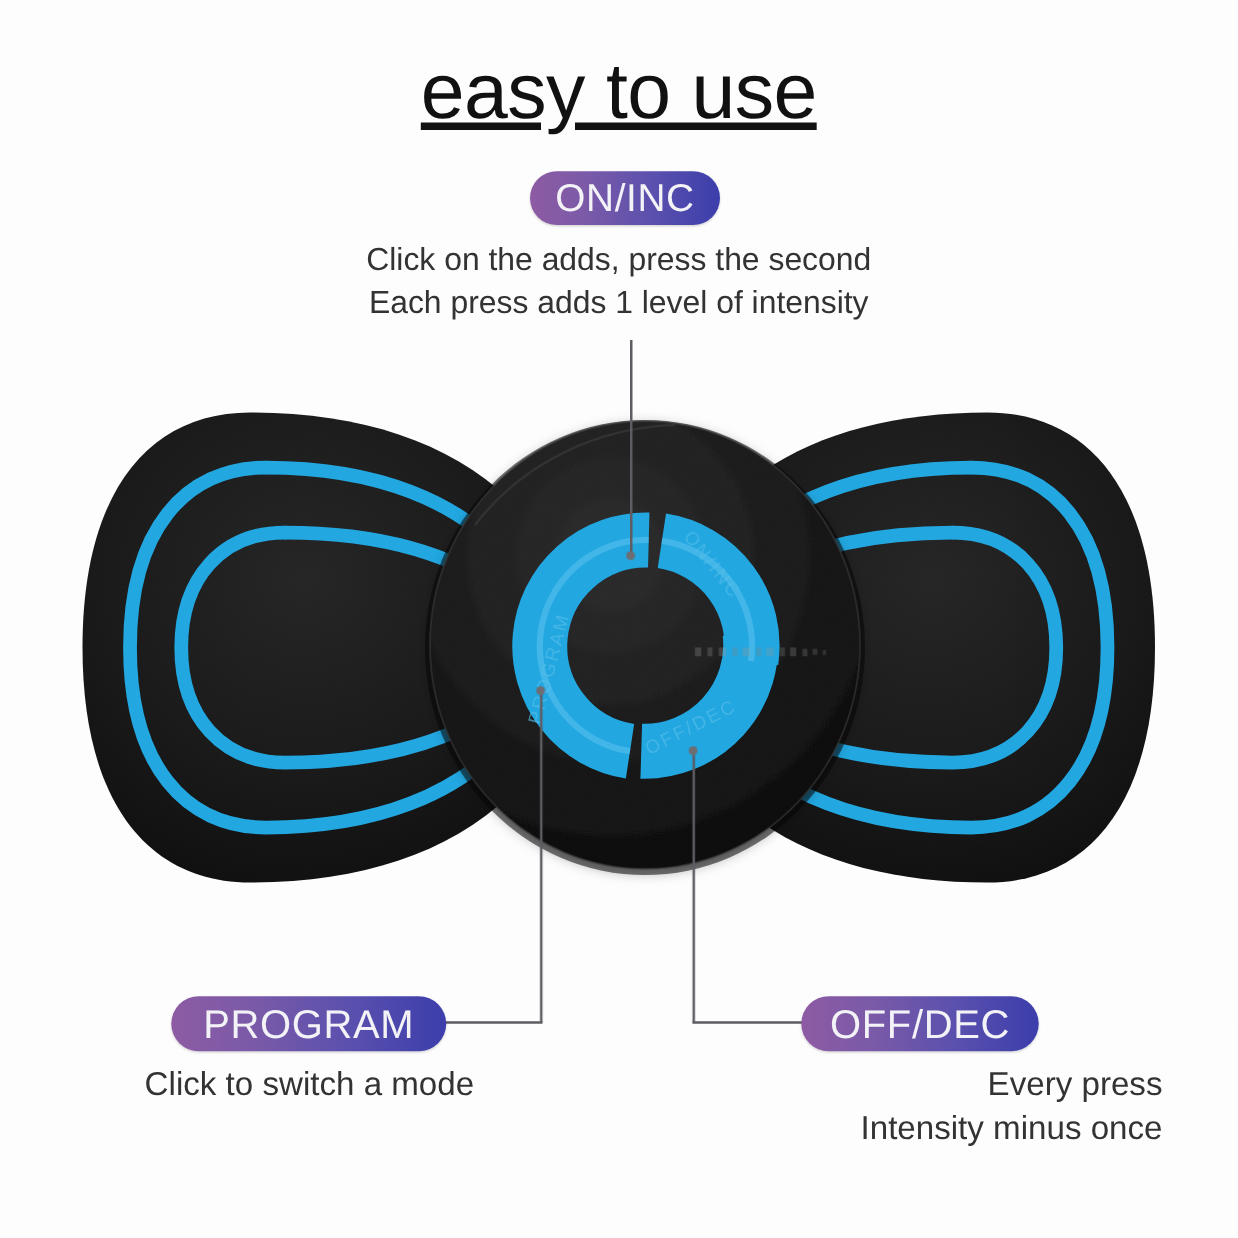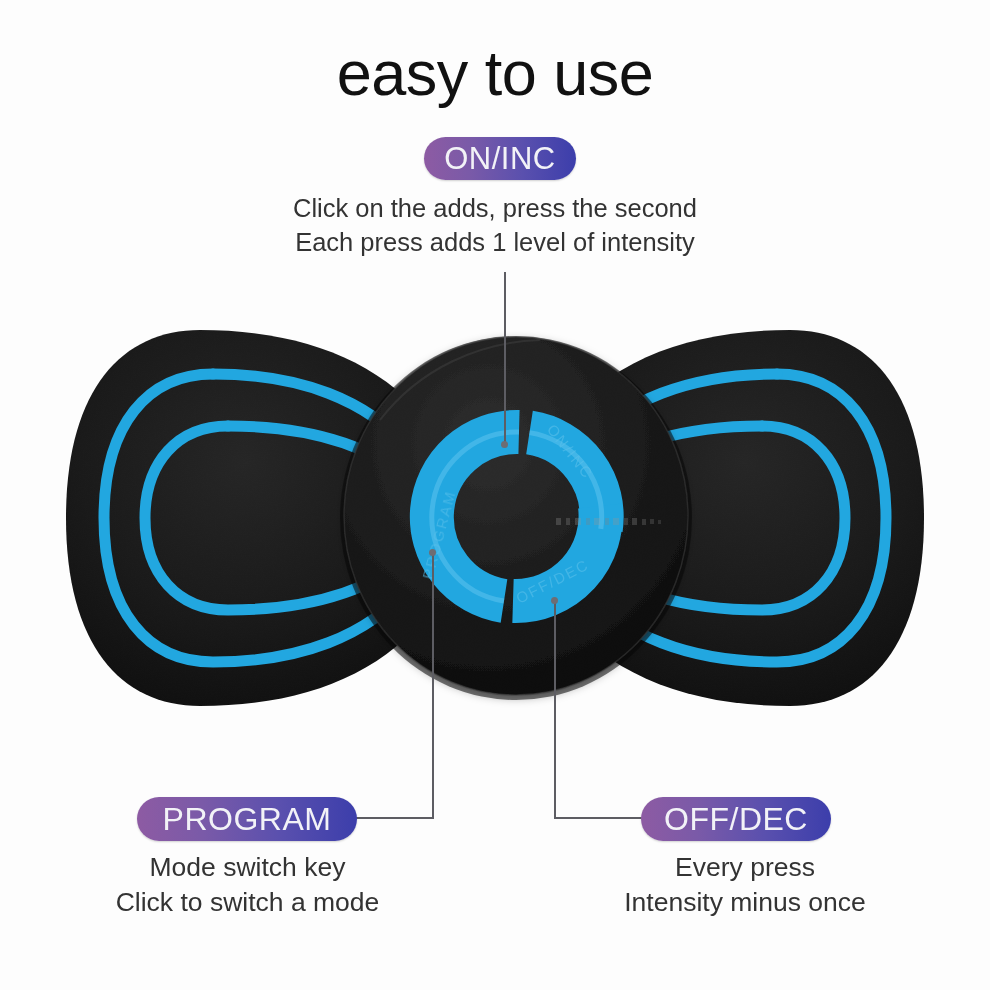--- a/index.html
+++ b/index.html
@@ -26,20 +26,21 @@
     left: 0;
     top: 40px;
     width: 990px;
     text-align: center;
     font-size: 63px;
     line-height: 1.05;
     font-weight: 400;
     color: #111111;
     letter-spacing: -0.5px;
     white-space: nowrap;
+    text-decoration: underline;
   }
 
   
   .badge {
     position: absolute;
     display: flex;
     align-items: center;
     justify-content: center;
     border-radius: 999px;
     background: linear-gradient(90deg, #8d5ba3 0%, #7a5aa8 30%, #5a50ae 65%, #3c3eab 100%);
@@ -89,21 +90,21 @@
     left: 0;
     top: 850px;
     width: 495px;
     text-align: center;
     font-size: 26.5px;
   }
   .desc-offdec {
     left: 560px;
     top: 850px;
     width: 370px;
-    text-align: center;
+    text-align: right;
     font-size: 26.5px;
   }
 
   
   #device-svg {
     position: absolute;
     left: 0;
     top: 0;
     width: 990px;
     height: 990px;
@@ -274,21 +275,20 @@
   <div class="leader-dot" style="left:551px; top:597px;"></div>
 
   <div class="badge badge-oninc">ON/INC</div>
   <div class="desc desc-oninc">
     <div>Click on the adds, press the second</div>
     <div>Each press adds 1 level of intensity</div>
   </div>
 
   <div class="badge badge-program">PROGRAM</div>
   <div class="desc desc-program">
-    <div>Mode switch key</div>
     <div>Click to switch a mode</div>
   </div>
 
   <div class="badge badge-offdec">OFF/DEC</div>
   <div class="desc desc-offdec">
     <div>Every press</div>
     <div>Intensity minus once</div>
   </div>
 
 </div>

